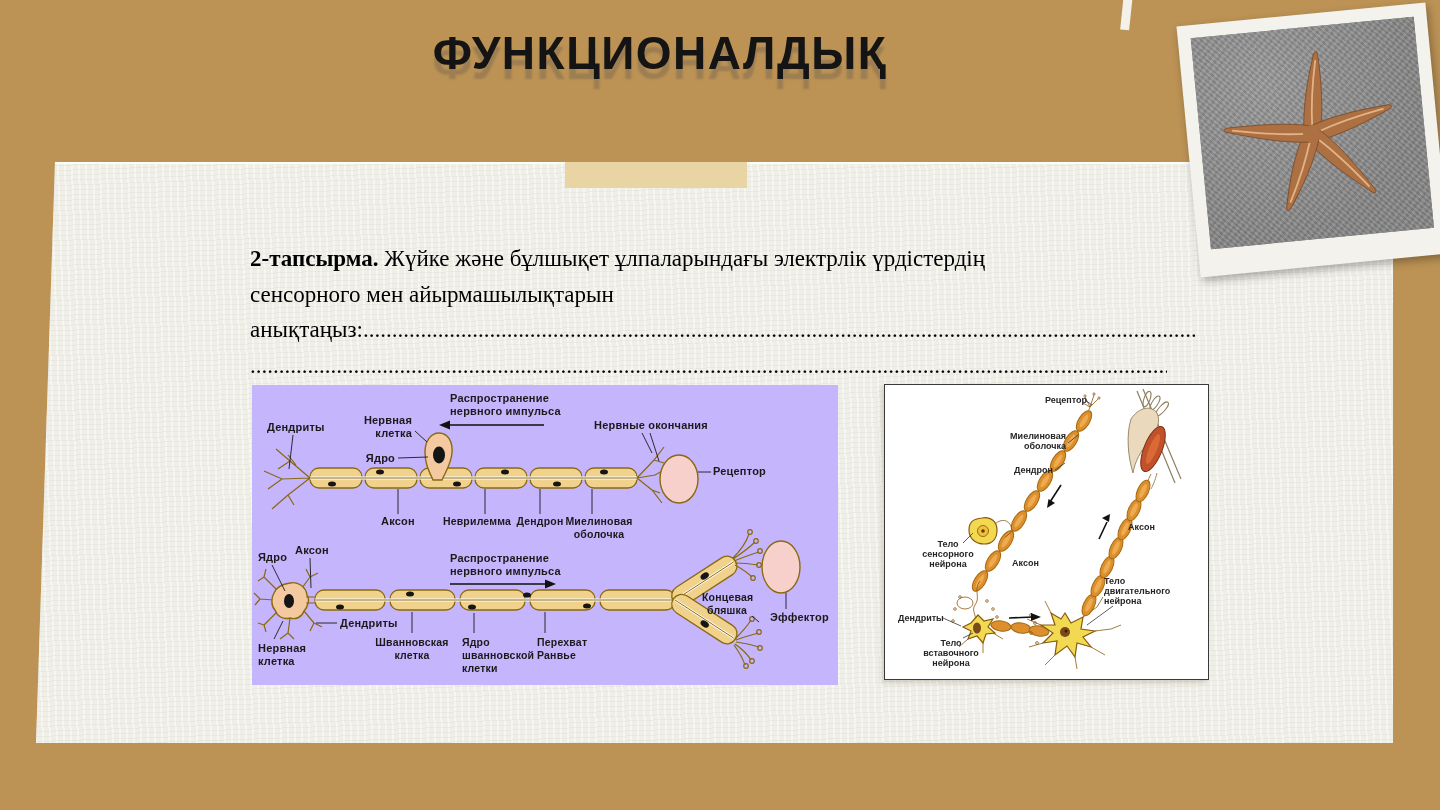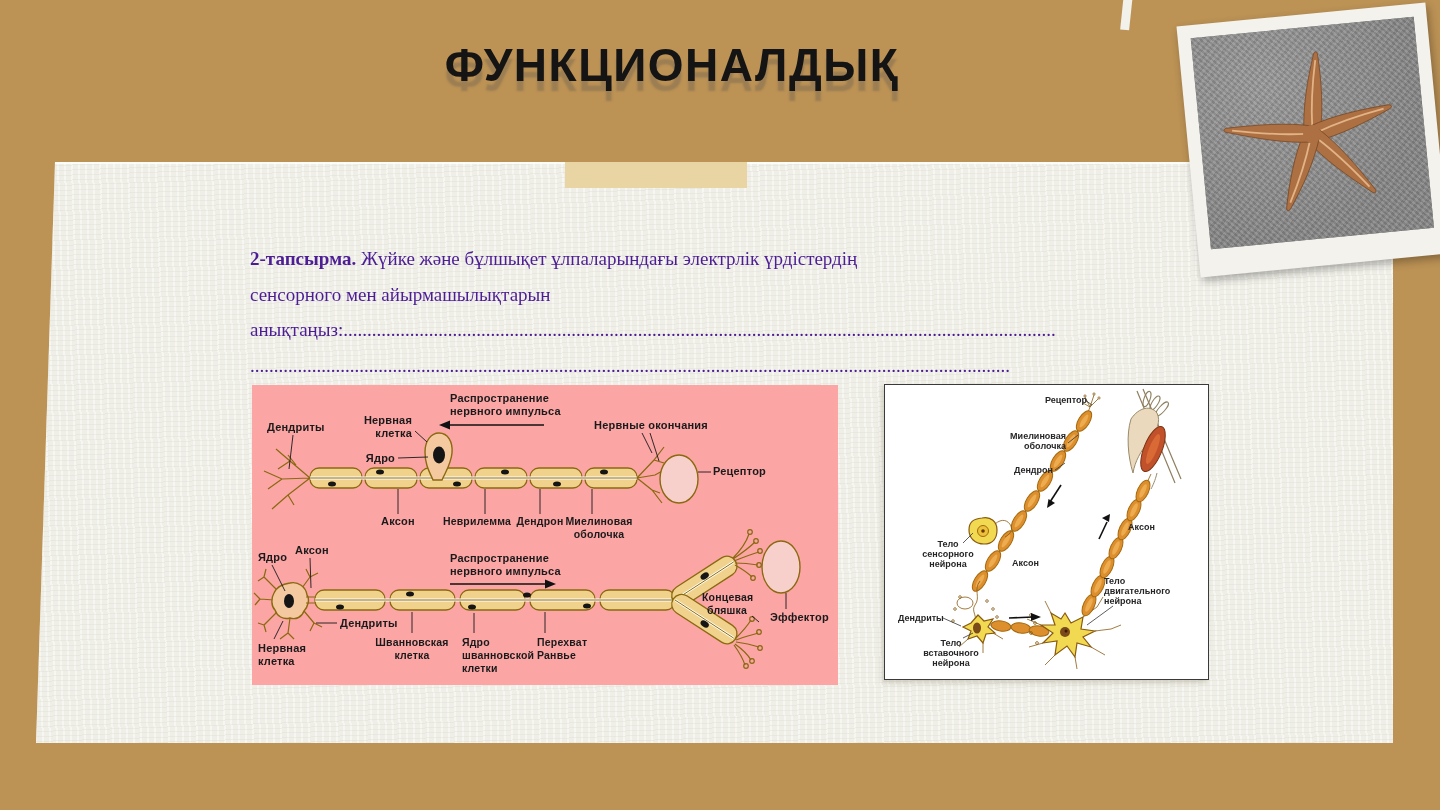--- a/index.html
+++ b/index.html
@@ -9,33 +9,33 @@
   
   .paper{position:absolute;left:0;top:162px;width:1440px;height:581px;
     background-color:#f1f1ea;
     background-image:repeating-linear-gradient(178deg, rgba(221,220,210,.38) 0 1px, rgba(0,0,0,0) 1px 5px),
                      repeating-linear-gradient(88deg, rgba(255,255,255,.4) 0 2px, rgba(234,233,224,.3) 2px 7px);
     clip-path:polygon(55px 0px,1393px 0px,1393px 581px,36px 581px);
     box-shadow:inset 0 2px 0 rgba(255,255,252,.8);z-index:1}
 
   .accent-strip{position:absolute;left:565px;top:162px;width:182px;height:26px;background:#e9d4a4;z-index:2}
 
-  .title{position:absolute;left:330px;top:28px;width:660px;margin:12px;text-align:center;
+  .title{position:absolute;left:330px;top:28px;width:660px;margin:0;text-align:center;
     font:800 46px/50px "Liberation Sans",sans-serif;letter-spacing:1.5px;color:#141414;
     text-shadow:0 10px 2px rgba(104,94,78,.38);z-index:3}
   .title span{display:block}
 
   .task{position:absolute;left:250px;top:241px;width:945px;z-index:2;
-    font-family:"Liberation Serif",serif;font-size:19px;color:#4c1d95}
+    font-family:"Liberation Serif",serif;font-size:23px;color:#000000}
   .task p{margin:0;line-height:35.5px;white-space:nowrap;overflow:hidden}
   .task .w2{width:917px}
   .task b{font-weight:700}
 
   figure{margin:0}
-  .neuron-diagram{position:absolute;left:252px;top:385px;width:586px;height:300px;background:#fca5a5;z-index:2}
+  .neuron-diagram{position:absolute;left:252px;top:385px;width:586px;height:300px;background:#c4b5fd;z-index:2}
   .reflex-diagram{position:absolute;left:884px;top:384px;width:323px;height:294px;background:#fff;
     border:1px solid #3a3a3a;box-shadow:-2px 3px 5px rgba(150,140,118,.35);z-index:2}
   .neuron-diagram svg,.reflex-diagram svg{display:block}
 
   .neuron-diagram text{font:600 11px "Liberation Sans",sans-serif;fill:#1a1a1a;letter-spacing:.2px}
   .neuron-diagram text.sm{font-size:10.5px}
   .reflex-diagram text{font:600 9px "Liberation Sans",sans-serif;fill:#262626}
   .mid{text-anchor:middle}.end{text-anchor:end}
   .ld{stroke:#1a1a1a;stroke-width:.9;fill:none}
   .fib{fill:#f1d28c;stroke:#8a690f;stroke-width:1.3}

